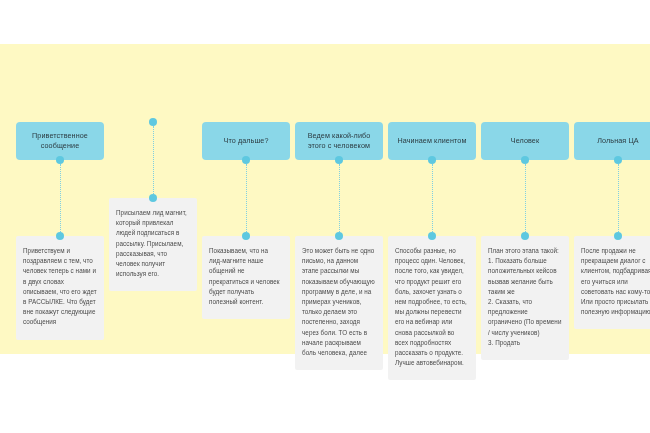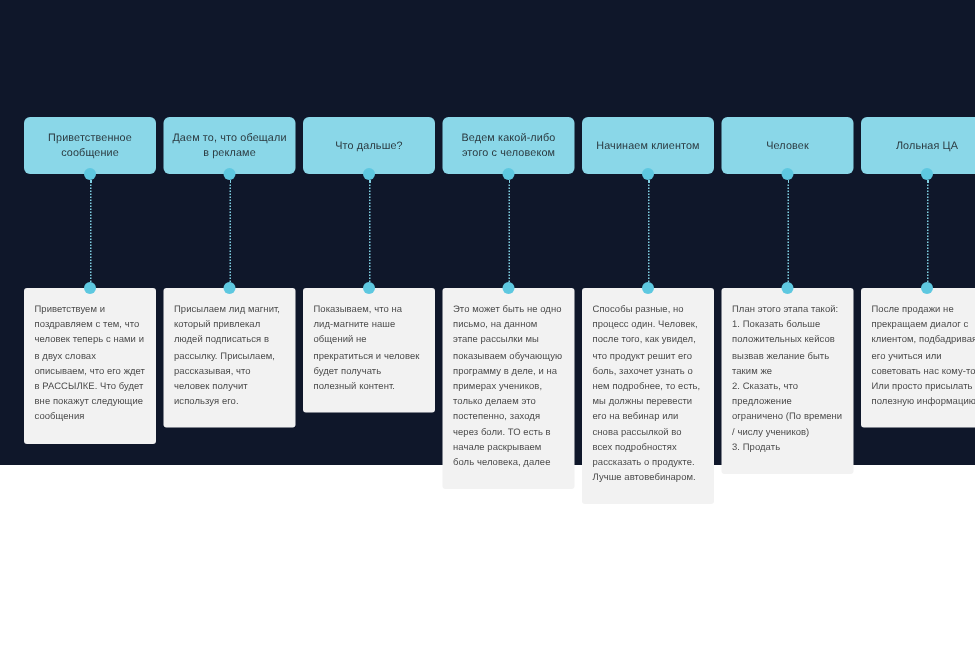--- a/index.html
+++ b/index.html
@@ -10,21 +10,22 @@
     width: 650px;
     height: 433px;
     background: #ffffff;
     font-family: "Liberation Sans", "DejaVu Sans", sans-serif;
     overflow: hidden;
   }
   .board {
     position: relative;
     width: 650px;
     height: 310px;
-    background: #0f172a;
+    background: #fef9c3;
+    margin-top: 44px;
   }
   .track {
     position: absolute;
     left: 0;
     top: 78px;
     width: 650px;
     display: flex;
     align-items: flex-start;
   }
   .col {
@@ -122,23 +123,20 @@
       <div class="dotline" style="height:68px"></div>
       <div class="dot bottom"></div>
       <div class="note">
         <span class="note-text">Приветствуем и поздравляем с тем, что человек теперь с нами и в двух словах описываем, что его ждет в РАССЫЛКЕ. Что будет вне покажут следующие сообщения</span>
       </div>
     </div>
 
     <div class="col-spacer"></div>
 
     <div class="col">
-      <div class="stage">
-        <span class="stage-label">Даем то, что обещали в рекламе</span>
-      </div>
       <div class="dot top"></div>
       <div class="dotline" style="height:68px"></div>
       <div class="dot bottom"></div>
       <div class="note">
         <span class="note-text">Присылаем лид магнит, который привлекал людей подписаться в рассылку. Присылаем, рассказывая, что человек получит используя его.</span>
       </div>
     </div>
 
     <div class="col-spacer"></div>
 

